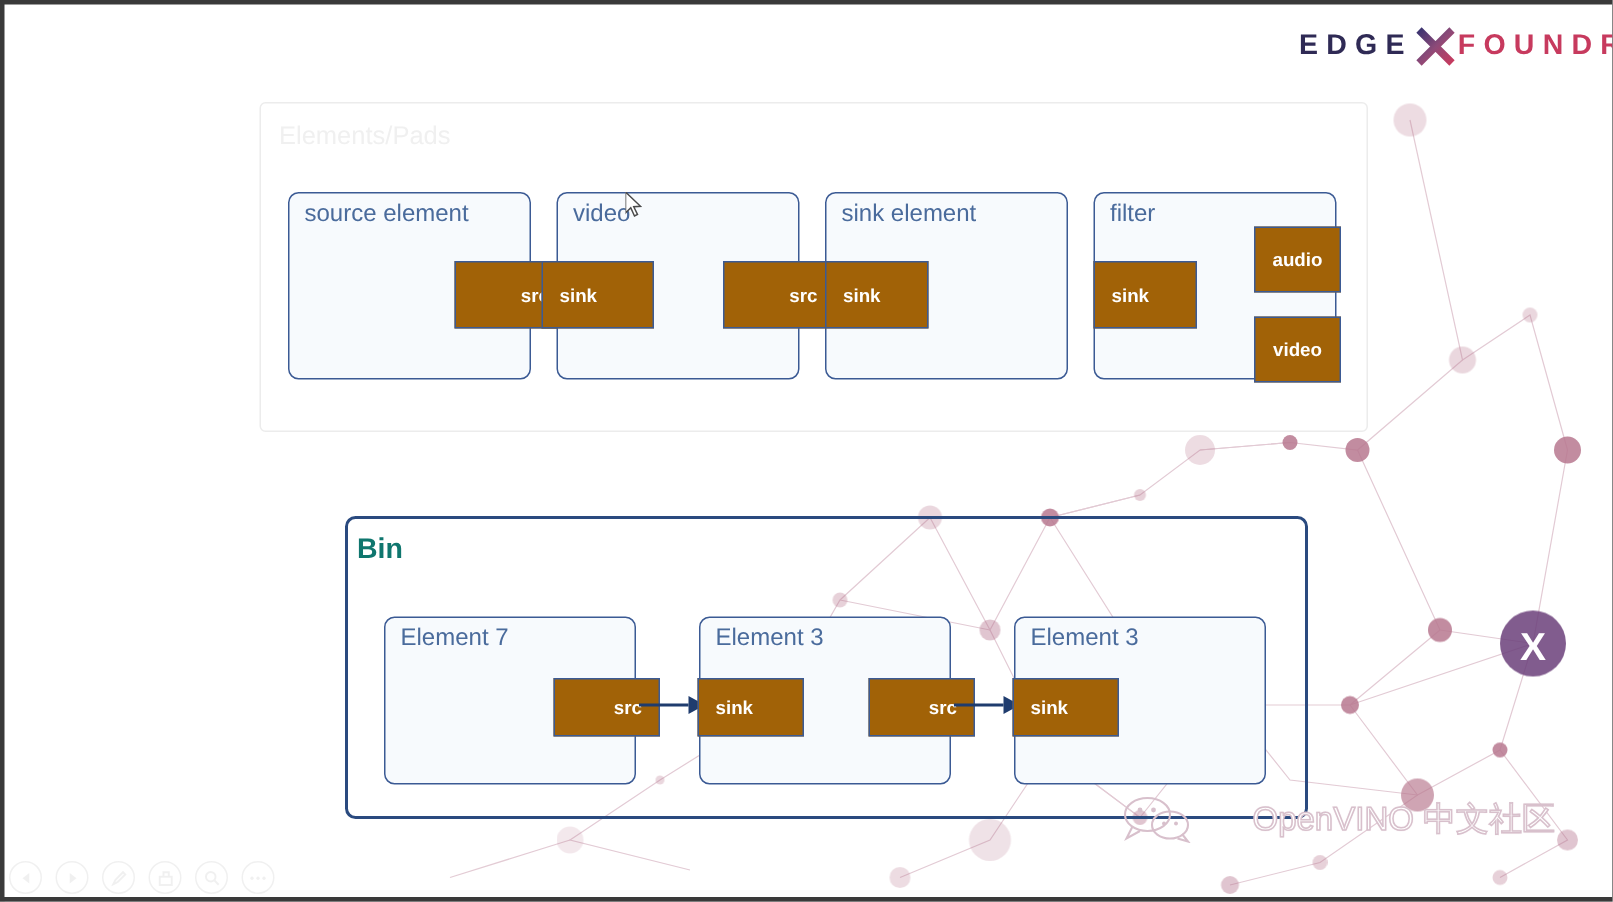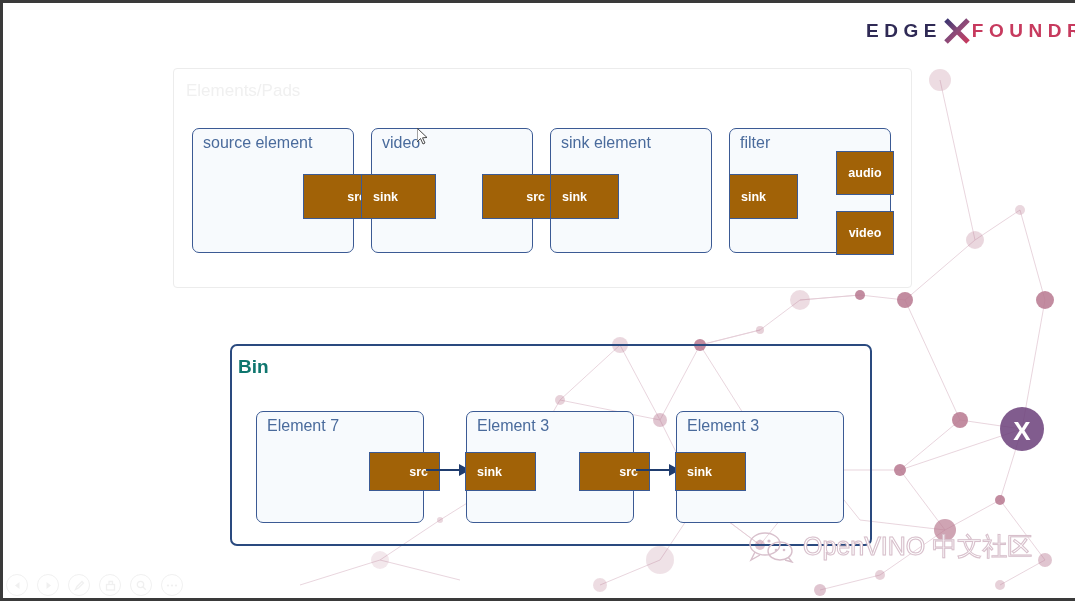--- a/index.html
+++ b/index.html
@@ -61,23 +61,23 @@
                border-top:6px solid transparent;
                border-bottom:6px solid transparent;
                border-left:11px solid #1f3c6e;}
 
   
   #cursor{position:absolute;left:417px;top:128px;width:12px;height:18px;}
 
   
   #watermark{position:absolute;left:748px;top:530px;
              display:flex;align-items:center;gap:9px;}
-  #watermark .wm-text{font-size:25px;color:#ffffff;
+  #watermark .wm-text{font-size:22px;color:#ffffff;
         -webkit-text-stroke:1px #d8c0cc;
-        text-shadow:0 0 1px #cbb0be;white-space:nowrap;}
+        text-shadow:0 0 1px #cbb0be;white-space:nowrap;margin-left:32px;}
 
   
   #toolbar{position:absolute;left:6px;bottom:5px;display:flex;
            align-items:center;gap:9px;opacity:.5;}
   .tbtn{width:20px;height:20px;border:1.4px solid #e2e2e2;
         border-radius:50%;display:flex;align-items:center;
         justify-content:center;}
 </style>
 </head>
 <body>

